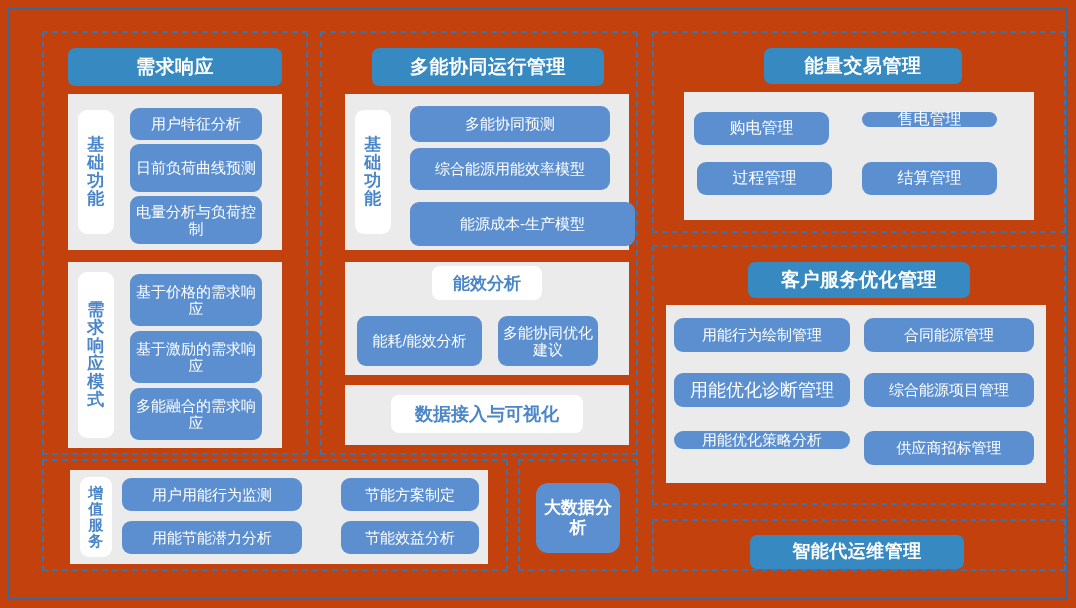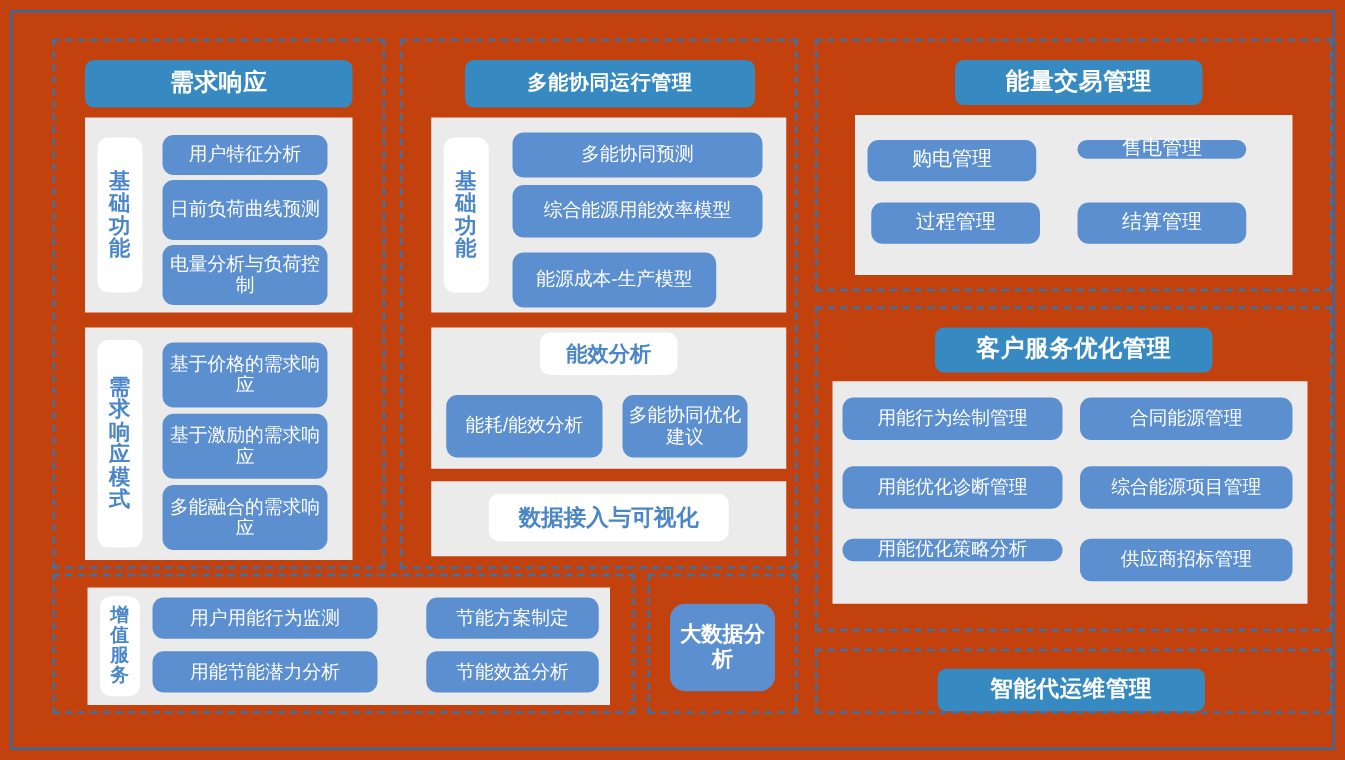--- a/index.html
+++ b/index.html
@@ -135,29 +135,29 @@
   <div class="panel" style="left:68px; top:262px; width:214px; height:186px;"></div>
   <div class="vchip" style="left:78px; top:272px; width:36px; height:166px; font-size:17px;">
     <span>需求响应模式</span>
   </div>
   <div class="item" style="left:130px; top:274px; width:132px; height:52px; font-size:15px;">基于价格的需求响应</div>
   <div class="item" style="left:130px; top:331px; width:132px; height:52px; font-size:15px;">基于激励的需求响应</div>
   <div class="item" style="left:130px; top:388px; width:132px; height:52px; font-size:15px;">多能融合的需求响应</div>
 
   <div class="dash-box" style="left:320px; top:31px; width:318px; height:424px;"></div>
 
-  <div class="hdr" style="left:372px; top:48px; width:232px; height:38px; font-size:16px;">多能协同运行管理</div>
+  <div class="hdr" style="left:372px; top:48px; width:232px; height:38px; font-size:19px;">多能协同运行管理</div>
 
   <div class="panel" style="left:345px; top:94px; width:284px; height:156px;"></div>
   <div class="vchip" style="left:355px; top:110px; width:36px; height:124px; font-size:17px;">
     <span>基础功能</span>
   </div>
   <div class="item" style="left:410px; top:106px; width:200px; height:36px; font-size:15px;">多能协同预测</div>
   <div class="item" style="left:410px; top:148px; width:200px; height:42px; font-size:15px;">综合能源用能效率模型</div>
-  <div class="item" style="left:410px; top:202px; width:163px; height:44px; font-size:15px;">能源成本-生产模型</div>
+  <div class="item" style="left:410px; top:202px; width:225px; height:44px; font-size:15px;">能源成本-生产模型</div>
 
   <div class="panel" style="left:345px; top:262px; width:284px; height:113px;"></div>
   <div class="hchip" style="left:432px; top:266px; width:110px; height:34px; font-size:17px;">能效分析</div>
   <div class="item" style="left:357px; top:316px; width:125px; height:50px; font-size:15px;">能耗/能效分析</div>
   <div class="item" style="left:498px; top:316px; width:100px; height:50px; font-size:15px;">多能协同优化建议</div>
 
   <div class="panel" style="left:345px; top:385px; width:284px; height:60px;"></div>
   <div class="hchip" style="left:391px; top:395px; width:192px; height:38px; font-size:18px;">数据接入与可视化</div>
 
   <div class="dash-box" style="left:42px; top:459px; width:466px; height:112px;"></div>
@@ -186,21 +186,21 @@
   <div class="item" style="left:697px; top:162px; width:135px; height:33px; font-size:16px;">过程管理</div>
   <div class="item" style="left:862px; top:162px; width:135px; height:33px; font-size:16px;">结算管理</div>
 
   <div class="dash-box" style="left:652px; top:245px; width:414px; height:260px;"></div>
 
   <div class="hdr" style="left:748px; top:262px; width:222px; height:36px; font-size:19px;">客户服务优化管理</div>
 
   <div class="panel" style="left:666px; top:305px; width:380px; height:178px;"></div>
   <div class="item" style="left:674px; top:318px; width:176px; height:34px; font-size:15px;">用能行为绘制管理</div>
   <div class="item" style="left:864px; top:318px; width:170px; height:34px; font-size:15px;">合同能源管理</div>
-  <div class="item" style="left:674px; top:373px; width:176px; height:34px; font-size:15px;">用能优化诊断管理</div>
+  <div class="item" style="left:674px; top:373px; width:176px; height:34px; font-size:18px;">用能优化诊断管理</div>
   <div class="item" style="left:864px; top:373px; width:170px; height:34px; font-size:15px;">综合能源项目管理</div>
   <div class="item" style="left:674px; top:431px; width:176px; height:18px; font-size:15px;">用能优化策略分析</div>
   <div class="item" style="left:864px; top:431px; width:170px; height:34px; font-size:15px;">供应商招标管理</div>
 
   <div class="dash-box" style="left:652px; top:519px; width:414px; height:52px;"></div>
   <div class="hdr" style="left:750px; top:535px; width:214px; height:34px; font-size:18px;">智能代运维管理</div>
 
 </div>
 
 </body></html>

